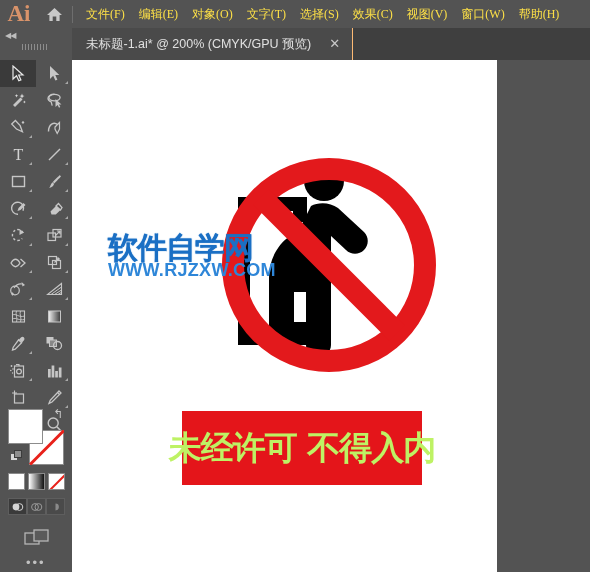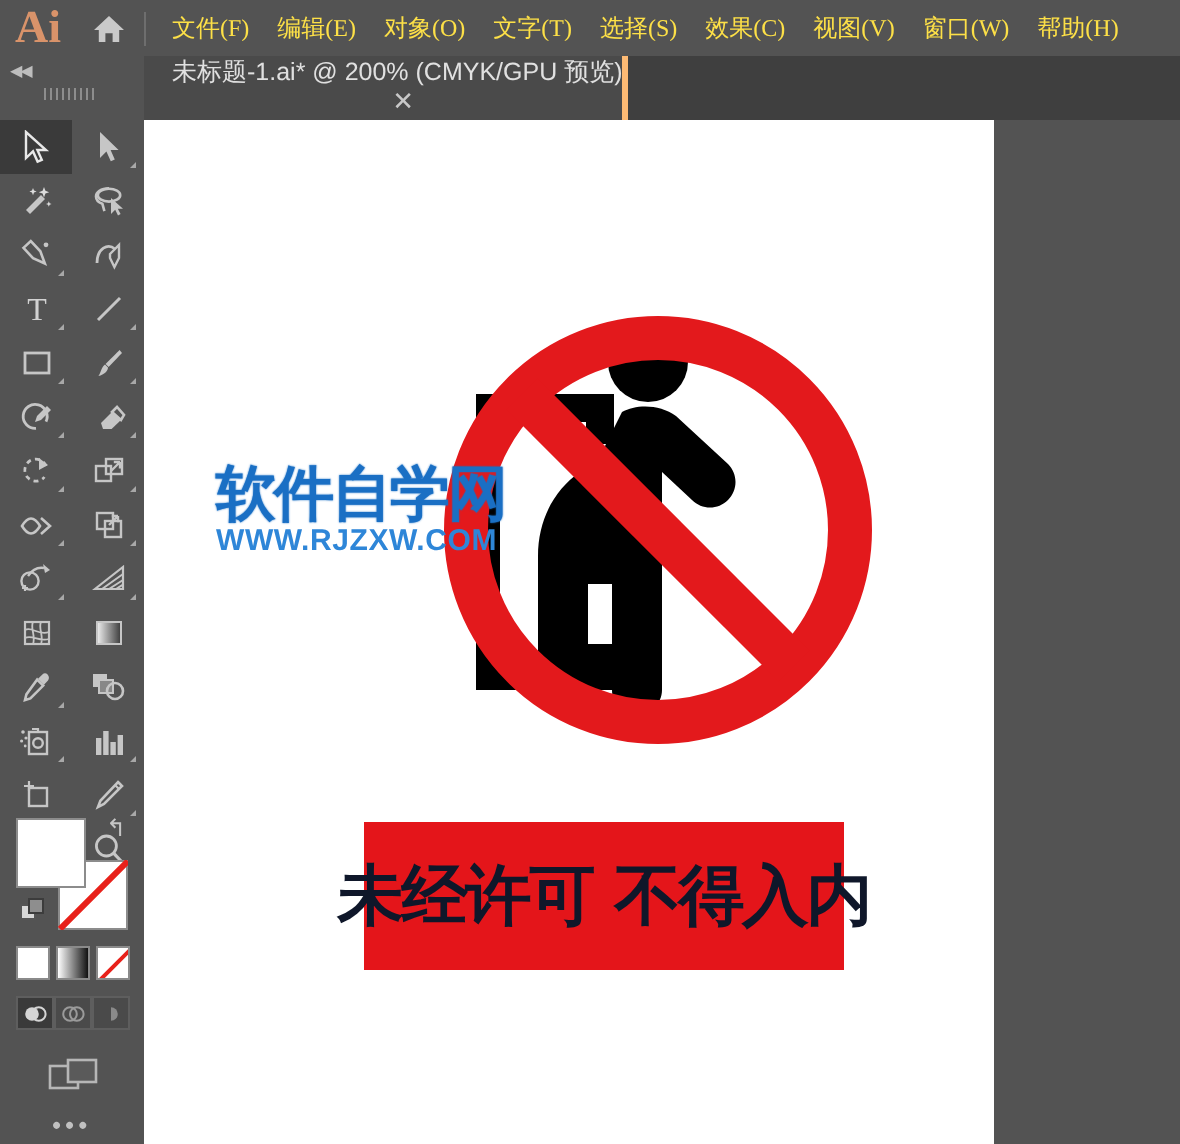--- a/index.html
+++ b/index.html
@@ -52,22 +52,21 @@
     position: absolute; left: 22px; top: 16px;
     width: 26px; height: 6px;
     background: repeating-linear-gradient(to right,#8d8d8d 0 1px,transparent 1px 3px);
   }
   #doc-tab {
     position: absolute; left: 72px; top: 0;
     height: 32px;
     background: #4a4a4a;
     display: flex; align-items: center;
     padding: 0 0 0 14px;
-    border-right: 3px solid #fdba74;
-    flex-direction: column;
+    border-right: 1px solid #fdba74;
   }
   #doc-tab-title {
     color: #e0e0e0; font-size: 12.5px; white-space: nowrap;
   }
   #doc-tab-close {
     color: #c8c8c8; font-size: 13px; margin: 0 12px 0 18px;
     line-height: 12px;
   }
 
   
@@ -171,33 +170,33 @@
     position: absolute; left: 36px; top: 172px;
     width: 160px; pointer-events: none;
   }
   #wm-cn {
     font-size: 30px; font-weight: bold; color: #1a6fc4;
     font-family: "DejaVu Sans", sans-serif;
     letter-spacing: -1px; line-height: 32px;
     text-shadow: 0 0 1px #1a6fc4;
   }
   #wm-en {
-    font-size: 15px; font-weight: bold; color: #2e86d8;
+    font-size: 18px; font-weight: bold; color: #2e86d8;
     letter-spacing: 0.3px; line-height: 15px; margin-top: -1px;
   }
 
   
   #banner {
     position: absolute; left: 110px; top: 351px;
     width: 240px; height: 74px;
     background: #e4151a;
     display: flex; align-items: center; justify-content: center;
   }
   #banner-text {
-    color: #0f172a; font-size: 33px; font-weight: bold;
+    color: #bef264; font-size: 33px; font-weight: bold;
     font-family: "DejaVu Sans", sans-serif;
     letter-spacing: -1px; white-space: nowrap;
     line-height: 36px;
   }
 </style>
 </head>
 <body>
 
 <div id="app">
 

